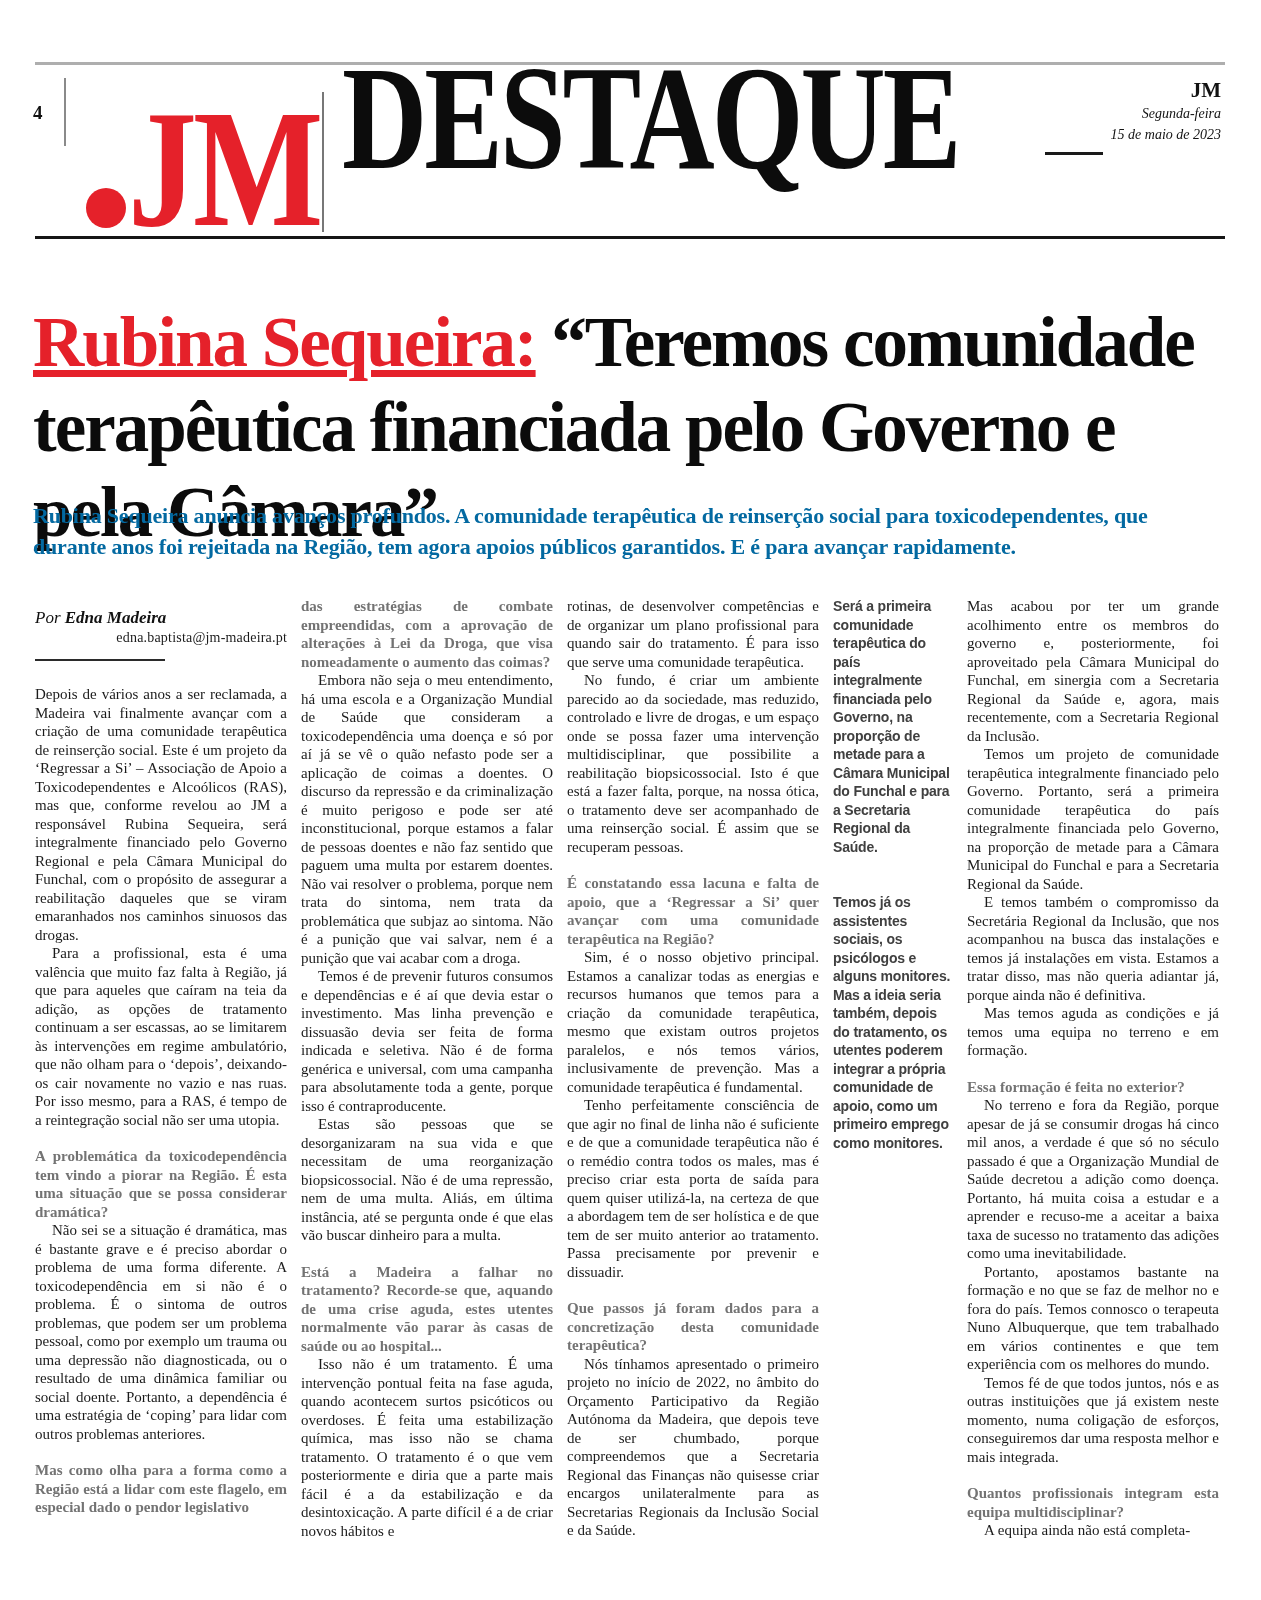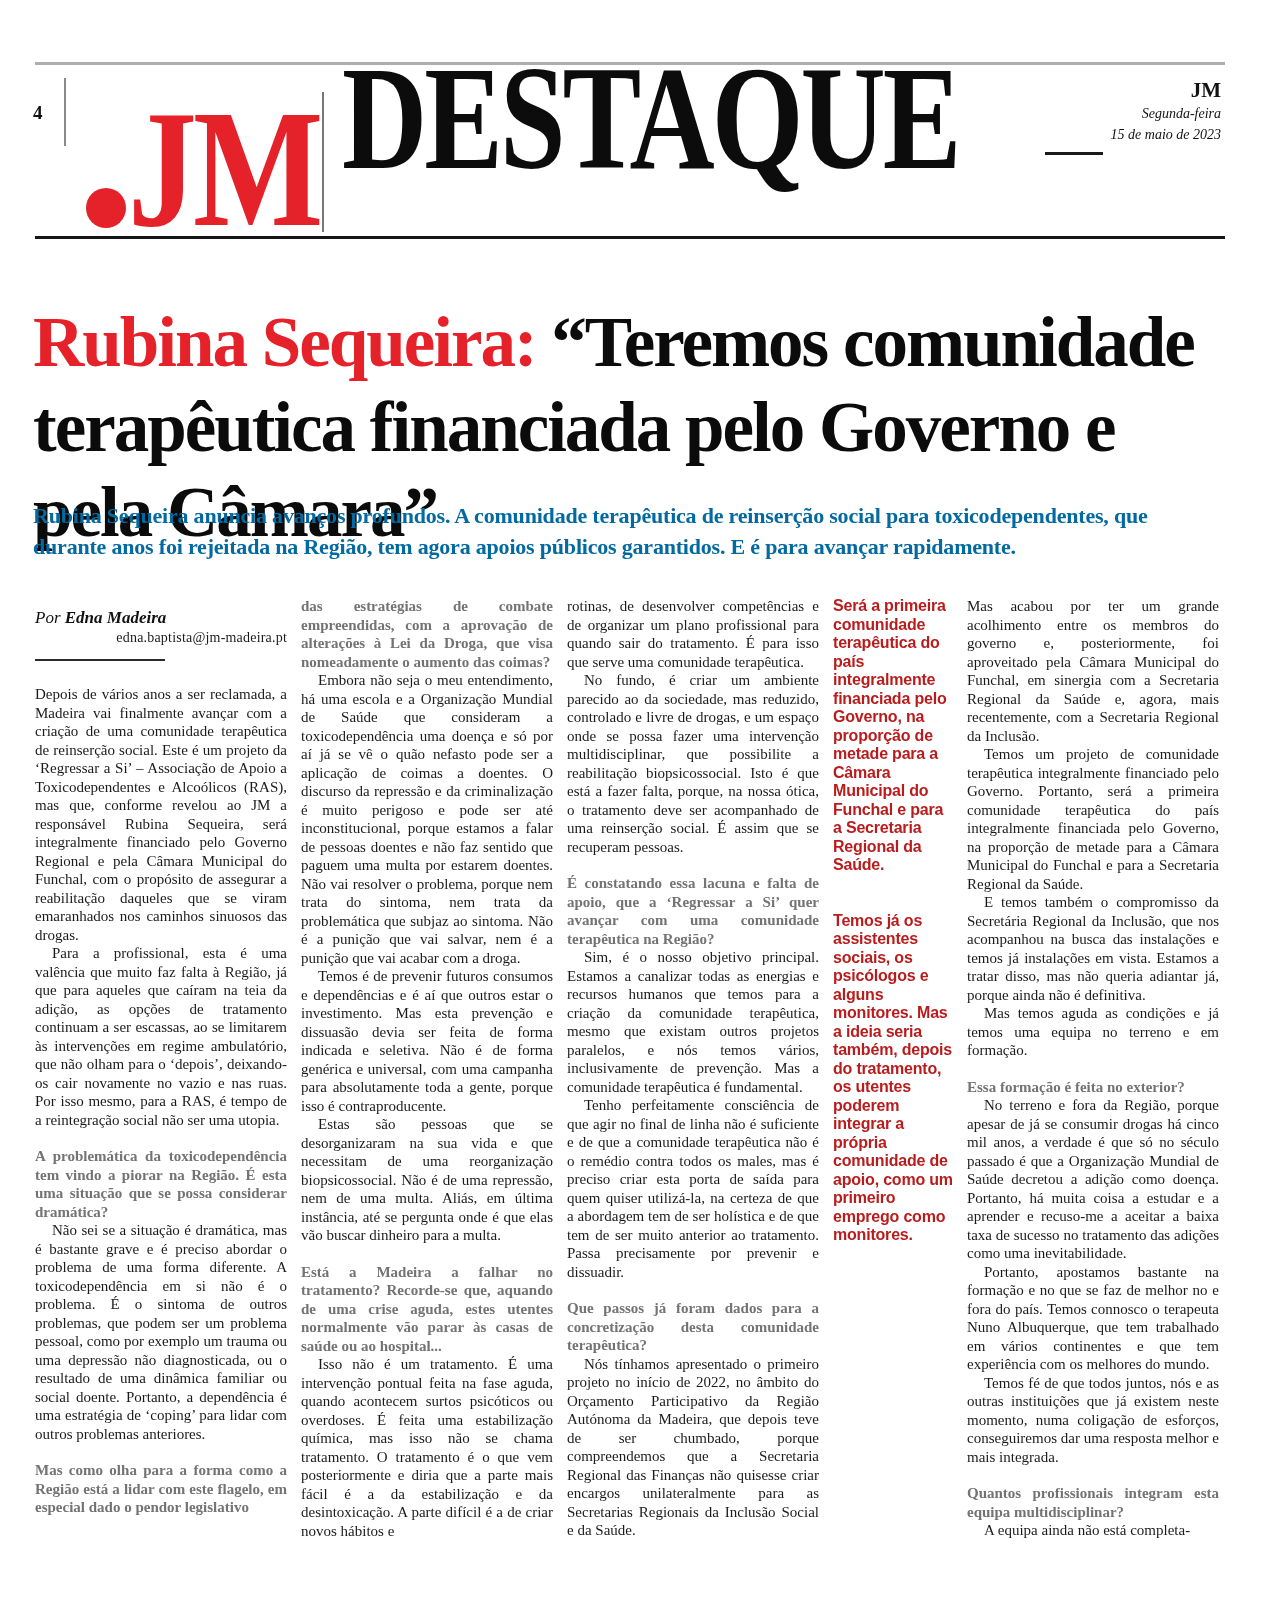--- a/index.html
+++ b/index.html
@@ -40,43 +40,43 @@
   .masthead .mh-weekday,.masthead .mh-date{font-size:14px;font-style:italic;line-height:21px;}
   .date-dash{position:absolute;left:1045px;top:152px;width:58px;height:3px;background:#1a1a1a;}
   .header-rule{position:absolute;left:35px;top:236px;width:1190px;height:3px;background:#161616;}
 
   
   .headline{
     position:absolute;left:33px;top:252px;width:1195px;
     font-size:71px;line-height:85px;font-weight:bold;
     letter-spacing:-2px;color:#0b0b0b;
   }
-  .headline .red{color:#e5212a;}
+  .headline .red{color:#e5212a;text-decoration:underline;}
   .lede{
     position:absolute;left:33px;top:500px;width:1192px;
     font-size:22px;line-height:31px;font-weight:bold;color:#0369a1;
     letter-spacing:-0.2px;
   }
 
   
   .columns{
     position:absolute;left:35px;top:597px;width:1184px;height:958px;
     display:flex;gap:14px;
   }
   .col{width:252px;height:958px;overflow:hidden;font-size:15px;line-height:18.5px;text-align:justify;}
   .col-narrow{width:120px;}
   .col p{margin:0;}
   .col p.para{text-indent:17px;}
   .col p.lead{text-indent:0;}
   .col p.question{font-weight:bold;margin-top:18px;color:#737373;text-align:justify;}
   .col p.question:first-child{margin-top:0;}
   .col-narrow{
     font-family:"Liberation Sans", sans-serif;
-    font-size:16px;line-height:18.5px;font-weight:bold;
-    text-align:left;color:#b91c1c;letter-spacing:-0.2px;
+    font-size:14px;line-height:18.5px;font-weight:bold;
+    text-align:left;color:#404040;letter-spacing:-0.2px;
   }
   .col-narrow p.pull{margin:0 0 37px 0;text-indent:0;}
 
   
   .byline{padding-top:12px;margin-bottom:24px;}
   .byline .by-line1{font-size:17px;font-style:italic;color:#111;text-align:left;}
   .byline .by-line1 .by-author{font-weight:bold;}
   .byline .by-email{font-size:14px;letter-spacing:0.2px;text-align:right;margin-top:1px;}
   .byline-rule{width:130px;height:2px;background:#2b2b2b;margin-top:12px;}
 </style>
@@ -124,21 +124,21 @@
           <p class="question">A problemática da toxicodependência tem vindo a piorar na Região. É esta uma situação que se possa considerar dramática?</p>
           <p class="para">Não sei se a situação é dramática, mas é bastante grave e é preciso abordar o problema de uma forma diferente. A toxicodependência em si não é o problema. É o sintoma de outros problemas, que podem ser um problema pessoal, como por exemplo um trauma ou uma depressão não diagnosticada, ou o resultado de uma dinâmica familiar ou social doente. Portanto, a dependência é uma estratégia de ‘coping’ para lidar com outros problemas anteriores.</p>
           <p class="question">Mas como olha para a forma como a Região está a lidar com este flagelo, em especial dado o pendor legislativo</p>
         </div>
     </div>
 
     <div class="col">
       <div>
           <p class="question">das estratégias de combate empreendidas, com a aprovação de alterações à Lei da Droga, que visa nomeadamente o aumento das coimas?</p>
           <p class="para">Embora não seja o meu entendimento, há uma escola e a Organização Mundial de Saúde que consideram a toxicodependência uma doença e só por aí já se vê o quão nefasto pode ser a aplicação de coimas a doentes. O discurso da repressão e da criminalização é muito perigoso e pode ser até inconstitucional, porque estamos a falar de pessoas doentes e não faz sentido que paguem uma multa por estarem doentes. Não vai resolver o problema, porque nem trata do sintoma, nem trata da problemática que subjaz ao sintoma. Não é a punição que vai salvar, nem é a punição que vai acabar com a droga.</p>
-          <p class="para">Temos é de prevenir futuros consumos e dependências e é aí que outros estar o investimento. Mas esta prevenção e dissuasão devia ser feita de forma indicada e seletiva. Não é de forma genérica e universal, com uma campanha para absolutamente toda a gente, porque isso é contraproducente.</p>
+          <p class="para">Temos é de prevenir futuros consumos e dependências e é aí que devia estar o investimento. Mas linha prevenção e dissuasão devia ser feita de forma indicada e seletiva. Não é de forma genérica e universal, com uma campanha para absolutamente toda a gente, porque isso é contraproducente.</p>
           <p class="para">Estas são pessoas que se desorganizaram na sua vida e que necessitam de uma reorganização biopsicossocial. Não é de uma repressão, nem de uma multa. Aliás, em última instância, até se pergunta onde é que elas vão buscar dinheiro para a multa.</p>
           <p class="question">Está a Madeira a falhar no tratamento? Recorde-se que, aquando de uma crise aguda, estes utentes normalmente vão parar às casas de saúde ou ao hospital...</p>
           <p class="para">Isso não é um tratamento. É uma intervenção pontual feita na fase aguda, quando acontecem surtos psicóticos ou overdoses. É feita uma estabilização química, mas isso não se chama tratamento. O tratamento é o que vem posteriormente e diria que a parte mais fácil é a da estabilização e da desintoxicação. A parte difícil é a de criar novos hábitos e</p>
         </div>
     </div>
 
     <div class="col">
       <div>
           <p class="lead">rotinas, de desenvolver competências e de organizar um plano profissional para quando sair do tratamento. É para isso que serve uma comunidade terapêutica.</p>
           <p class="para">No fundo, é criar um ambiente parecido ao da sociedade, mas reduzido, controlado e livre de drogas, e um espaço onde se possa fazer uma intervenção multidisciplinar, que possibilite a reabilitação biopsicossocial. Isto é que está a fazer falta, porque, na nossa ótica, o tratamento deve ser acompanhado de uma reinserção social. É assim que se recuperam pessoas.</p>

